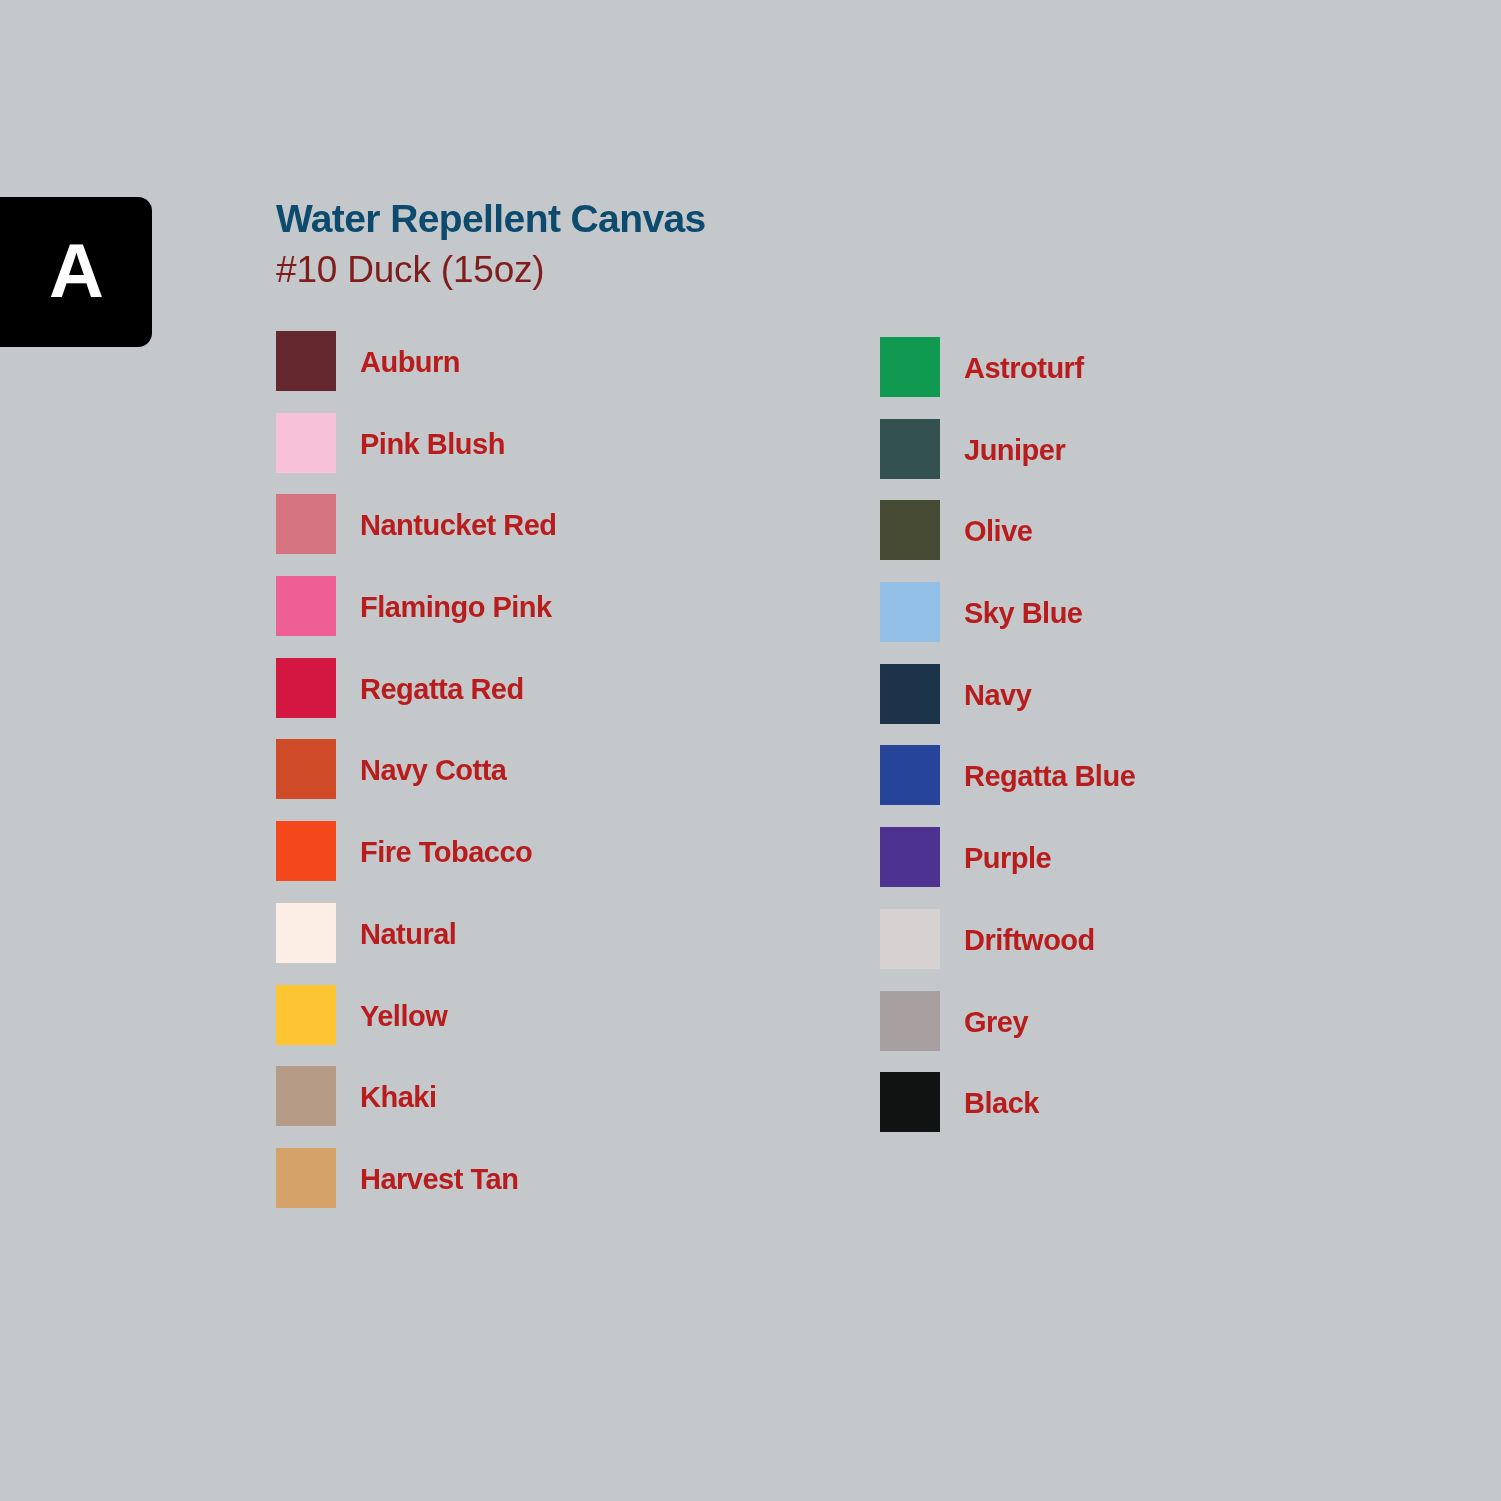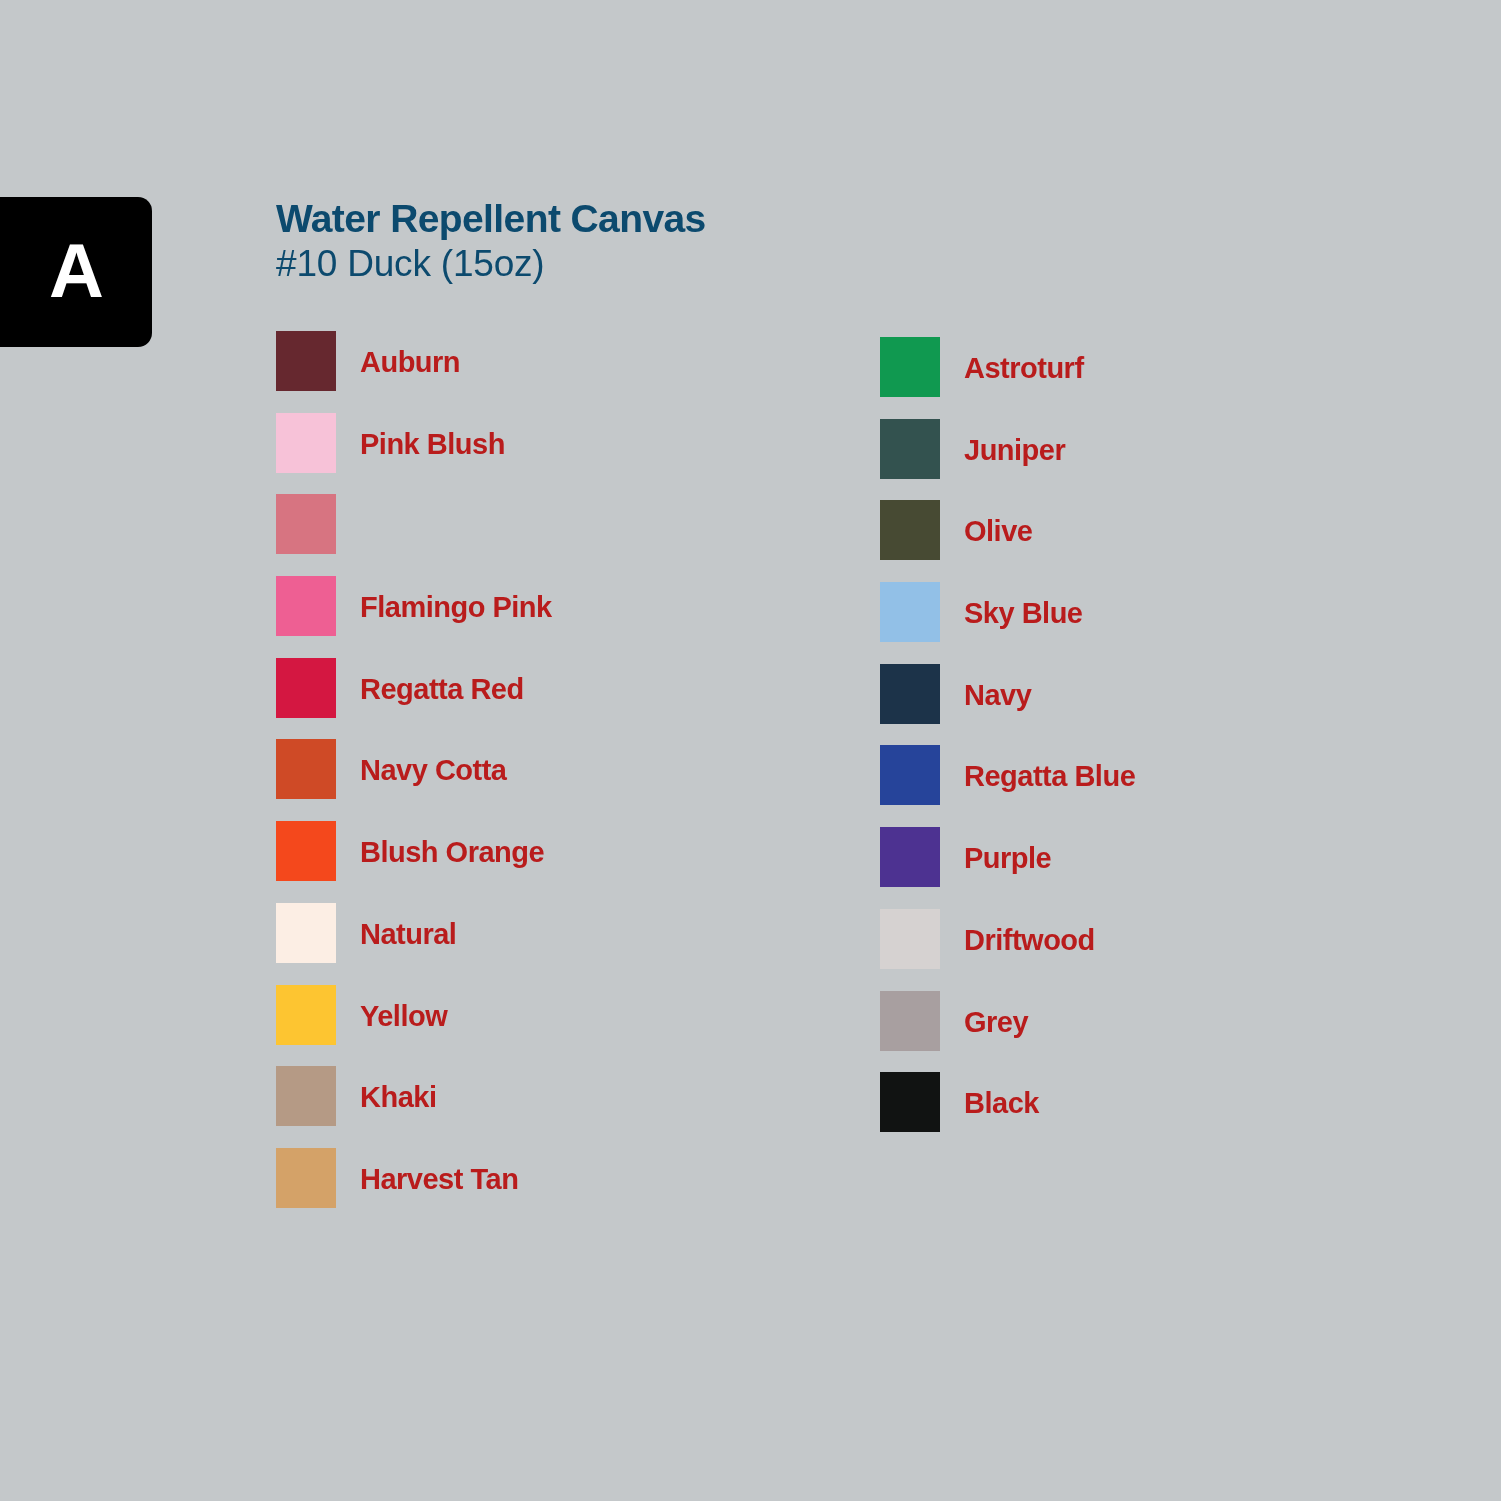--- a/index.html
+++ b/index.html
@@ -48,24 +48,24 @@
     font-size: 39px;
     font-weight: bold;
     color: #0c4a6e;
     line-height: 1.08;
     letter-spacing: -0.6px;
     white-space: nowrap;
   }
   #header-subtitle {
     font-size: 37px;
     font-weight: 300;
-    color: #0c4a6e;
+    color: #7f1d1d;
     line-height: 1.15;
     letter-spacing: -0.2px;
-    margin-top: 3px;
+    margin-top: 9px;
     white-space: nowrap;
   }
 
   
   .swatch-column {
     position: absolute;
   }
   #column-left  { left: 276px; top: 331px; }
   #column-right { left: 880px; top: 337px; }
 
@@ -108,36 +108,37 @@
     <div class="swatch-row">
       <div class="swatch-chip" style="background: rgb(102, 40, 47);"></div>
       <div class="swatch-label">Auburn</div>
     </div>
     <div class="swatch-row">
       <div class="swatch-chip" style="background: rgb(247, 194, 216);"></div>
       <div class="swatch-label">Pink Blush</div>
     </div>
     <div class="swatch-row">
       <div class="swatch-chip" style="background: rgb(215, 116, 129);"></div>
+      <div class="swatch-label">Nantucket Red</div>
     </div>
     <div class="swatch-row">
       <div class="swatch-chip" style="background: rgb(238, 95, 147);"></div>
       <div class="swatch-label">Flamingo Pink</div>
     </div>
     <div class="swatch-row">
       <div class="swatch-chip" style="background: rgb(212, 23, 65);"></div>
       <div class="swatch-label">Regatta Red</div>
     </div>
     <div class="swatch-row">
       <div class="swatch-chip" style="background: rgb(207, 74, 38);"></div>
       <div class="swatch-label">Navy Cotta</div>
     </div>
     <div class="swatch-row">
       <div class="swatch-chip" style="background: rgb(244, 72, 28);"></div>
-      <div class="swatch-label">Blush Orange</div>
+      <div class="swatch-label">Fire Tobacco</div>
     </div>
     <div class="swatch-row">
       <div class="swatch-chip" style="background: rgb(252, 238, 228);"></div>
       <div class="swatch-label">Natural</div>
     </div>
     <div class="swatch-row">
       <div class="swatch-chip" style="background: rgb(253, 197, 49);"></div>
       <div class="swatch-label">Yellow</div>
     </div>
     <div class="swatch-row">

